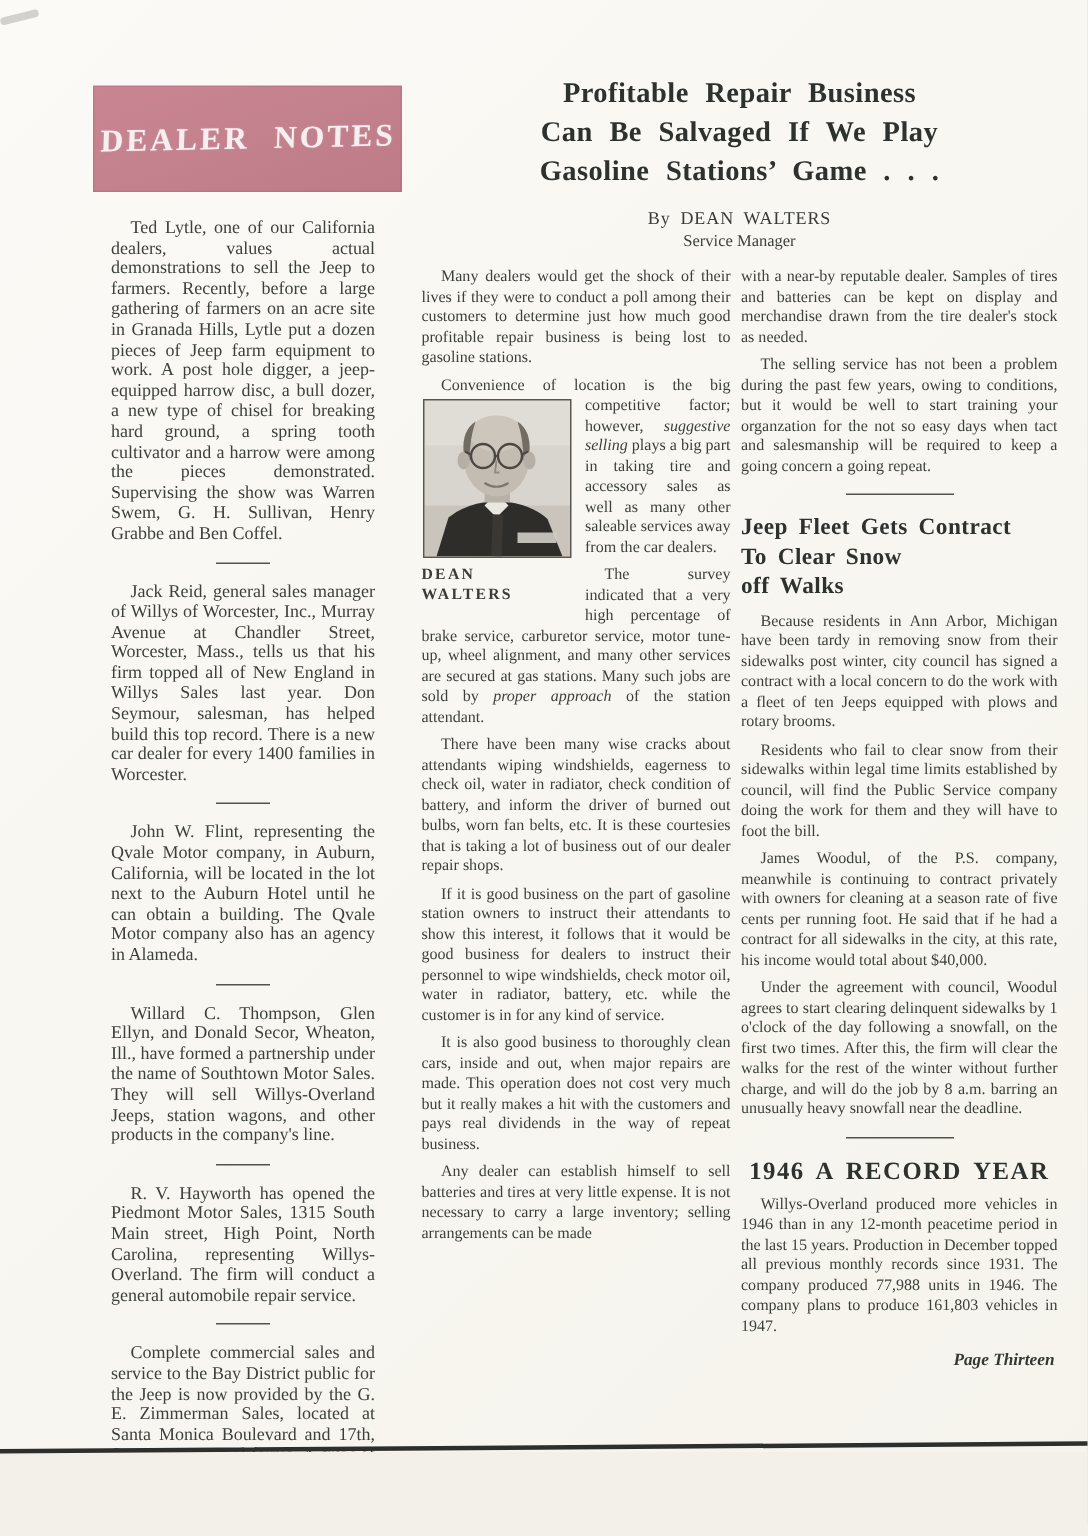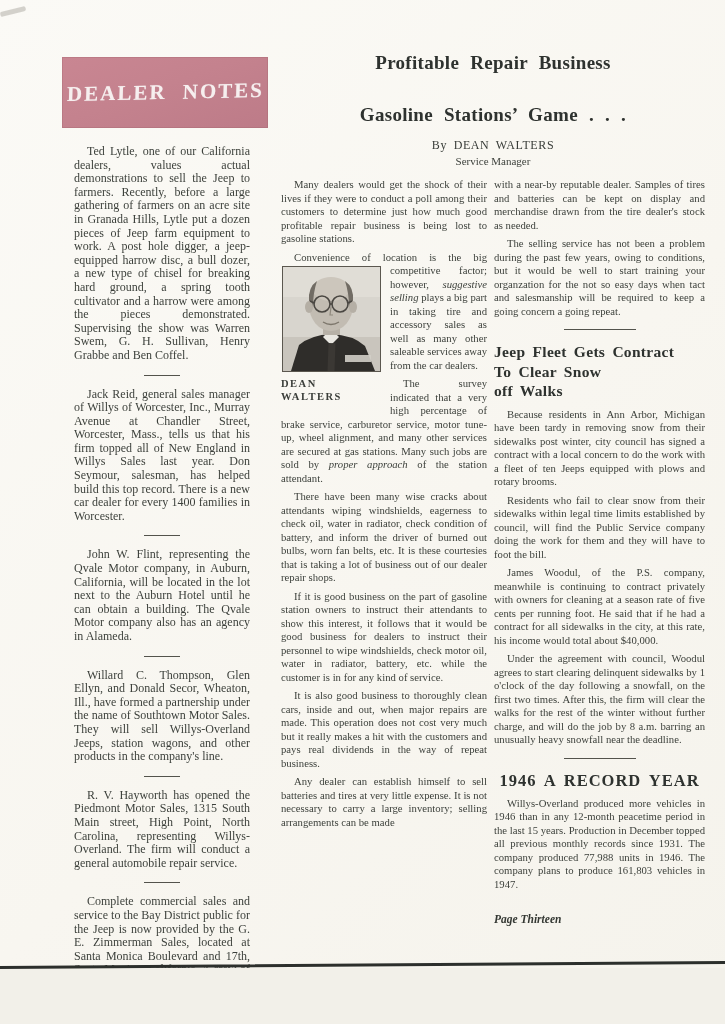--- a/index.html
+++ b/index.html
@@ -61,21 +61,21 @@
   .rule-md{width:72px;border:0;border-top:1.2px solid #53534c;margin:11px auto 12px auto;}
   .snow-title{
     margin:0 0 7px 0;text-align:left;color:#2e322f;
     font-size:15.5px;line-height:19.5px;font-weight:bold;word-spacing:3px;letter-spacing:.3px;
   }
   .record-title{
     margin:2px 0 6px 0;text-align:center;color:#2e322f;
     font-size:16.5px;font-weight:bold;letter-spacing:1px;word-spacing:3px;
   }
   .folio{
-    margin:22px 2px 0 0;font-size:11.5px;font-weight:bold;font-style:italic;color:#343833;
+    margin:10px 2px 0 0;text-align:right;font-size:11.5px;font-weight:bold;font-style:italic;color:#343833;
   }
   
   .page-edge-line{
     position:absolute;left:-4px;top:966px;width:736px;height:3px;background:#2c2f2c;
     transform:rotate(-0.4deg);transform-origin:left center;border-radius:1px;
   }
   .below-edge{
     position:absolute;left:0;top:968px;width:725px;height:56px;background:#f2f0e9;
   }
   .corner-smudge{
@@ -105,21 +105,21 @@
       <hr class="rule-sm">
       <p>R. V. Hayworth has opened the Piedmont Motor Sales, 1315 South Main street, High Point, North Carolina, representing Willys-Overland.  The firm will conduct a general automobile repair service.</p>
       <hr class="rule-sm">
       <p>Complete commercial sales and service to the Bay District public for the Jeep is now provided by the G. E. Zimmerman Sales, located at Santa Monica Boulevard and 17th, Santa Monica, California.  A crew of four expert mechanics under the direction of Service Manager Kenny Dibler is now prepared for all types of Jeep service from the simplest repair or change to installation of complete new Jeep motors.  Assisting Dibler are Roy Taken, Otis Irvin and Charles Walter.</p>
     </div>
   </div>
 
   <div class="article-header">
     <h1 class="article-title">
       <span>Profitable Repair Business</span><br>
-      <br>
+      <span>Can Be Salvaged If We Play</span><br>
       <span>Gasoline Stations’ Game . . .</span>
     </h1>
     <p class="byline">By DEAN WALTERS</p>
     <p class="byline-role">Service Manager</p>
   </div>
 
   <div class="col-mid">
     <p class="body-par">Many dealers would get the shock of their lives if they were to conduct a poll among their customers to determine just how much good profitable repair business is being lost to gasoline stations.</p>
     <p class="body-par">
       <span>Convenience of location is the big </span><span class="photo-float">

